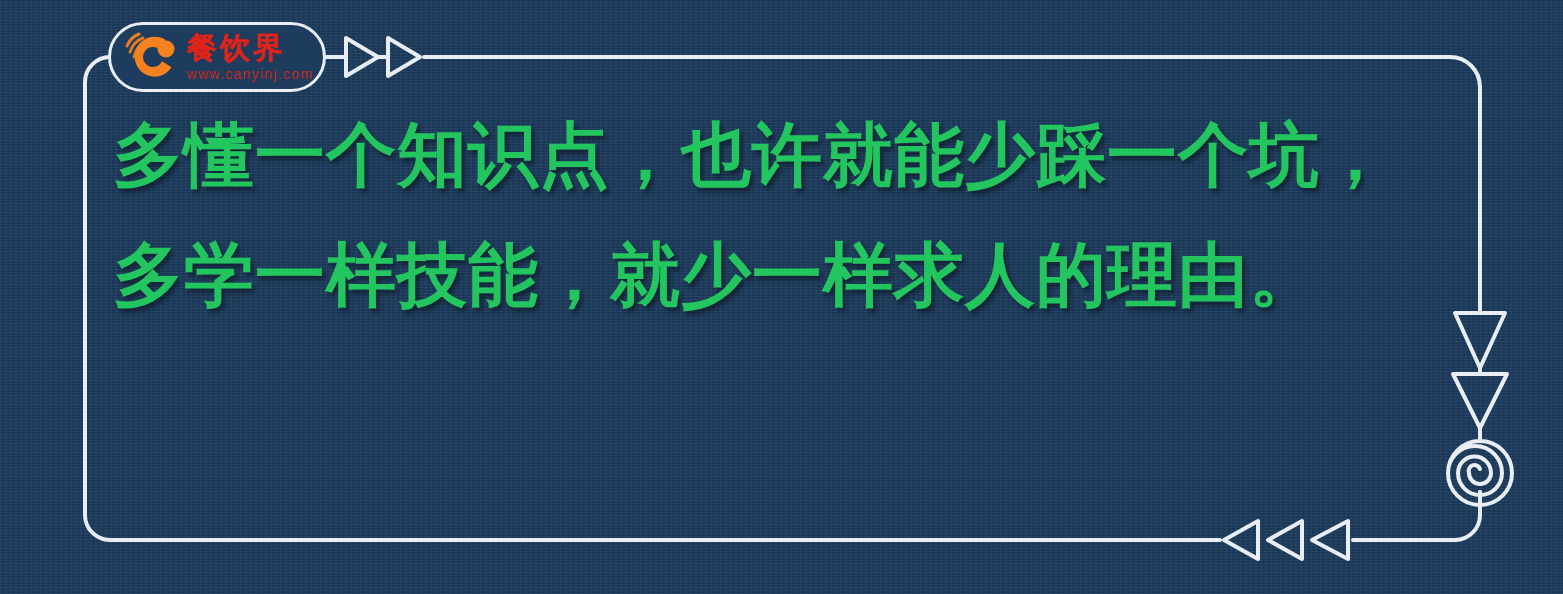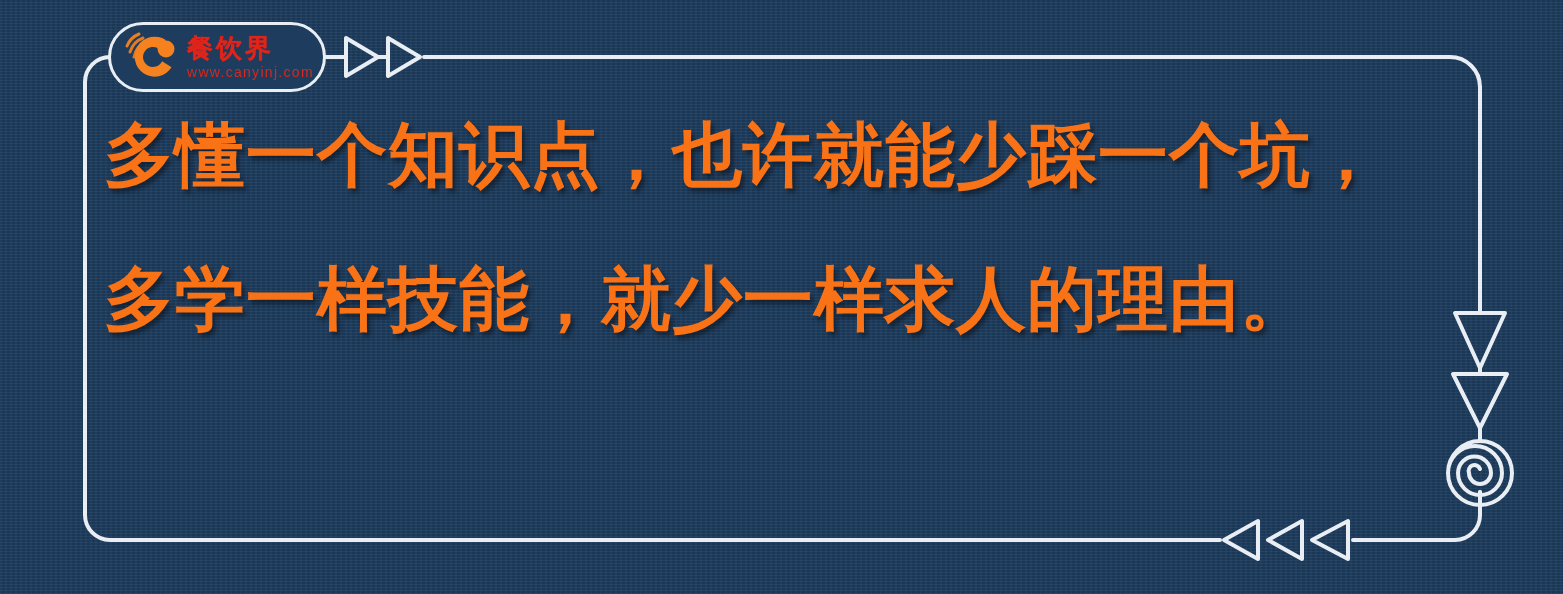--- a/index.html
+++ b/index.html
@@ -72,54 +72,54 @@
   .logo-text-block {
     margin-left: 6px;
     display: flex;
     flex-direction: column;
     align-items: flex-start;
     justify-content: center;
     line-height: 1;
   }
   .logo-cn {
     color: #e02419;
-    font-size: 26px;
+    font-size: 30px;
     font-weight: bold;
     letter-spacing: 3px;
     font-family: "DejaVu Serif", "Liberation Serif", serif;
     text-shadow: 0 0 1px #e02419;
   }
   .logo-url {
     color: #d8281d;
     font-size: 14px;
     letter-spacing: 1.3px;
     margin-top: 4px;
     font-family: "Liberation Sans", sans-serif;
   }
 
   
   .headline {
     position: absolute;
-    left: 104px;
+    left: 113px;
     top: 118px;
     width: 1330px;
     z-index: 5;
-    color: #f97316;
+    color: #22c55e;
   }
   .headline-line {
     font-size: 70px;
     font-weight: bold;
     letter-spacing: 1px;
     line-height: 1.08;
     white-space: nowrap;
     text-shadow: 3px 4px 4px rgba(0,0,0,0.40);
     font-family: "DejaVu Sans", "Liberation Sans", sans-serif;
   }
   .headline-line.second {
-    margin-top: 68px;
+    margin-top: 44px;
   }
 </style>
 </head>
 <body>
 
 <div id="canvas">
 
   <div class="texture"></div>
 
   <svg class="frame-svg" viewBox="0 0 1563 594">

